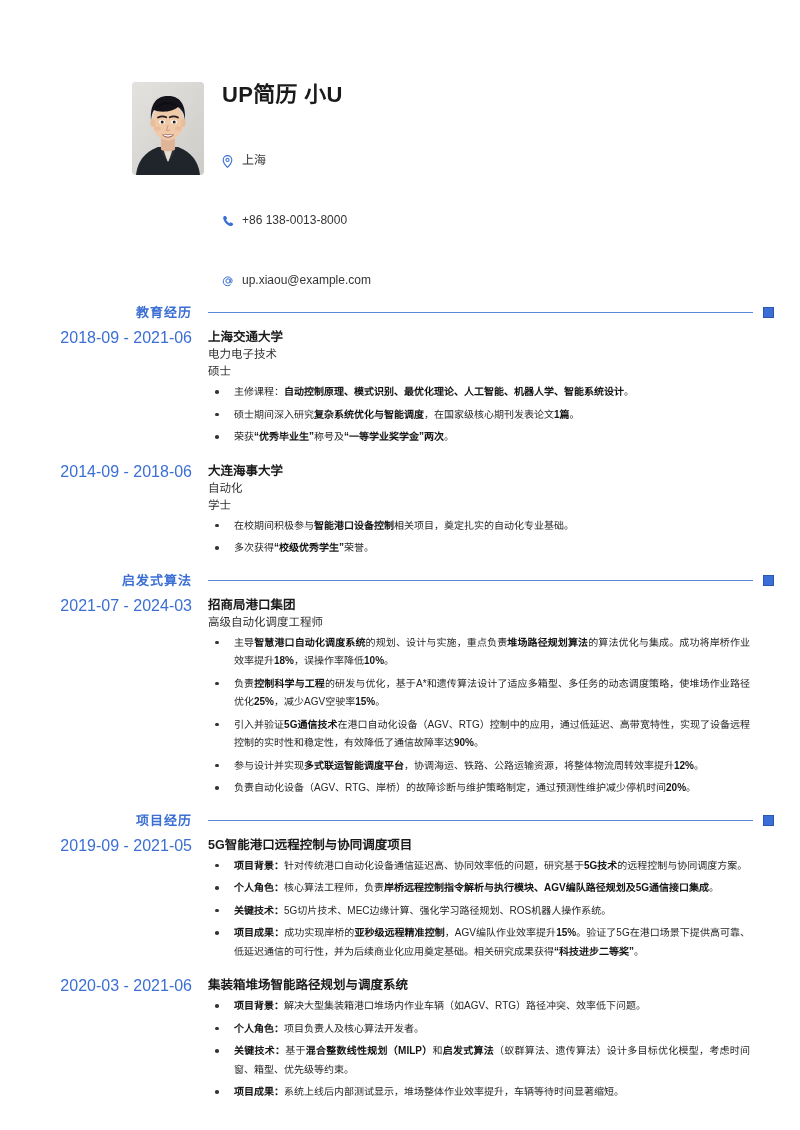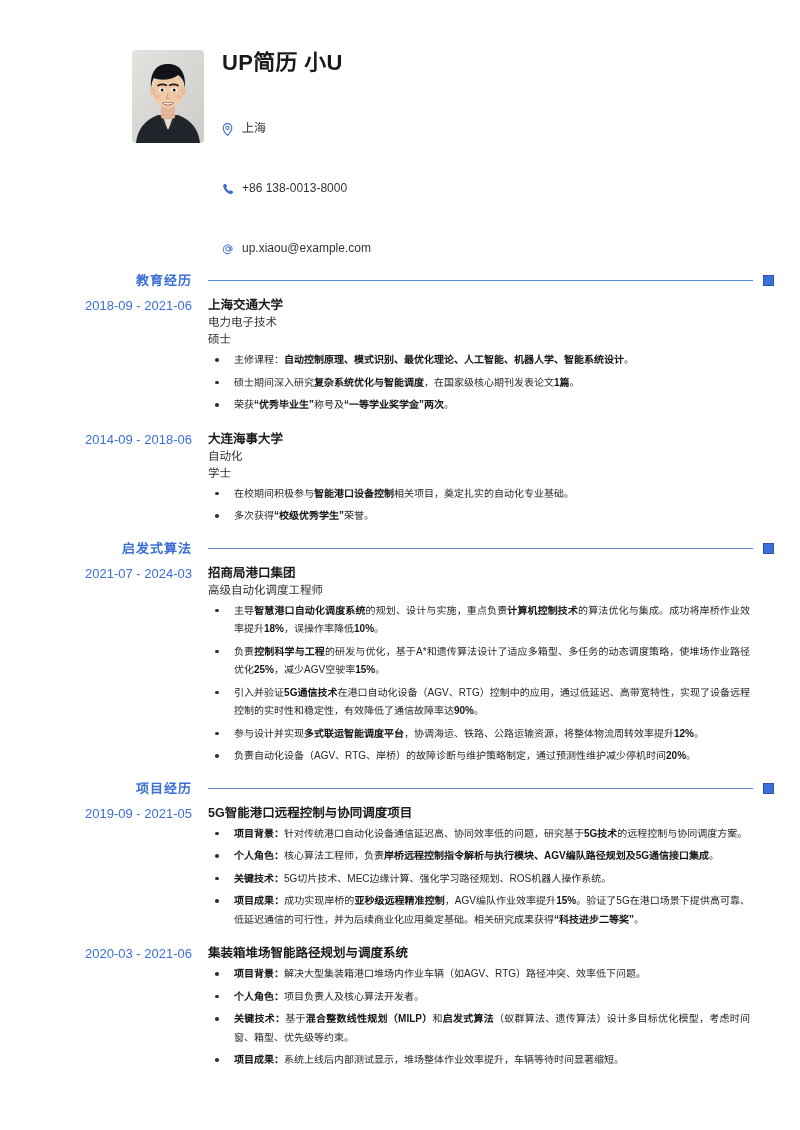--- a/index.html
+++ b/index.html
@@ -22,21 +22,21 @@
     height: 1130px;
     padding: 0;
     background: #ffffff;
     overflow: hidden;
   }
 
   
   .header {
     display: flex;
     align-items: flex-start;
-    padding: 48px 26px 0 132px;
+    padding: 80px 26px 0 132px;
   }
   .photo {
     width: 72px;
     height: 93px;
     flex: 0 0 72px;
     border-radius: 4px;
     overflow: hidden;
     position: relative;
     background: #d9d8d4;
     margin-top: 2px;
@@ -117,21 +117,21 @@
   .entry {
     display: flex;
     align-items: flex-start;
     margin-bottom: 11px;
   }
   .entry-date {
     width: 208px;
     flex: 0 0 208px;
     text-align: right;
     padding-right: 16px;
-    font-size: 13px;
+    font-size: 16px;
     color: #3b6fd4;
     line-height: 17px;
     padding-top: 1px;
     white-space: nowrap;
   }
   .entry-body {
     flex: 1 1 auto;
     padding-right: 24px;
     min-width: 0;
   }
@@ -303,21 +303,21 @@
           <div class="sec-title">启发式算法</div>
           <div class="sec-rule"></div>
           <div class="sec-square"></div>
         </div>
         <div class="entry">
           <div class="entry-date">2021-07 - 2024-03</div>
           <div class="entry-body">
             <div class="org">招商局港口集团</div>
             <div class="sub">高级自动化调度工程师</div>
             <ul class="bullets">
-              <li>主导<span class="b">智慧港口自动化调度系统</span>的规划、设计与实施，重点负责<span class="b">计算机控制技术</span>的算法优化与集成。成功将岸桥作业效率提升<span class="b">18%</span>，误操作率降低<span class="b">10%</span>。</li>
+              <li>主导<span class="b">智慧港口自动化调度系统</span>的规划、设计与实施，重点负责<span class="b">堆场路径规划算法</span>的算法优化与集成。成功将岸桥作业效率提升<span class="b">18%</span>，误操作率降低<span class="b">10%</span>。</li>
               <li>负责<span class="b">控制科学与工程</span>的研发与优化，基于A*和遗传算法设计了适应多箱型、多任务的动态调度策略，使堆场作业路径优化<span class="b">25%</span>，减少AGV空驶率<span class="b">15%</span>。</li>
               <li>引入并验证<span class="b">5G通信技术</span>在港口自动化设备（AGV、RTG）控制中的应用，通过低延迟、高带宽特性，实现了设备远程控制的实时性和稳定性，有效降低了通信故障率达<span class="b">90%</span>。</li>
               <li>参与设计并实现<span class="b">多式联运智能调度平台</span>，协调海运、铁路、公路运输资源，将整体物流周转效率提升<span class="b">12%</span>。</li>
               <li>负责自动化设备（AGV、RTG、岸桥）的故障诊断与维护策略制定，通过预测性维护减少停机时间<span class="b">20%</span>。</li>
             </ul>
           </div>
         </div>
       </div>
       <div class="section">
         <div class="sec-head">

